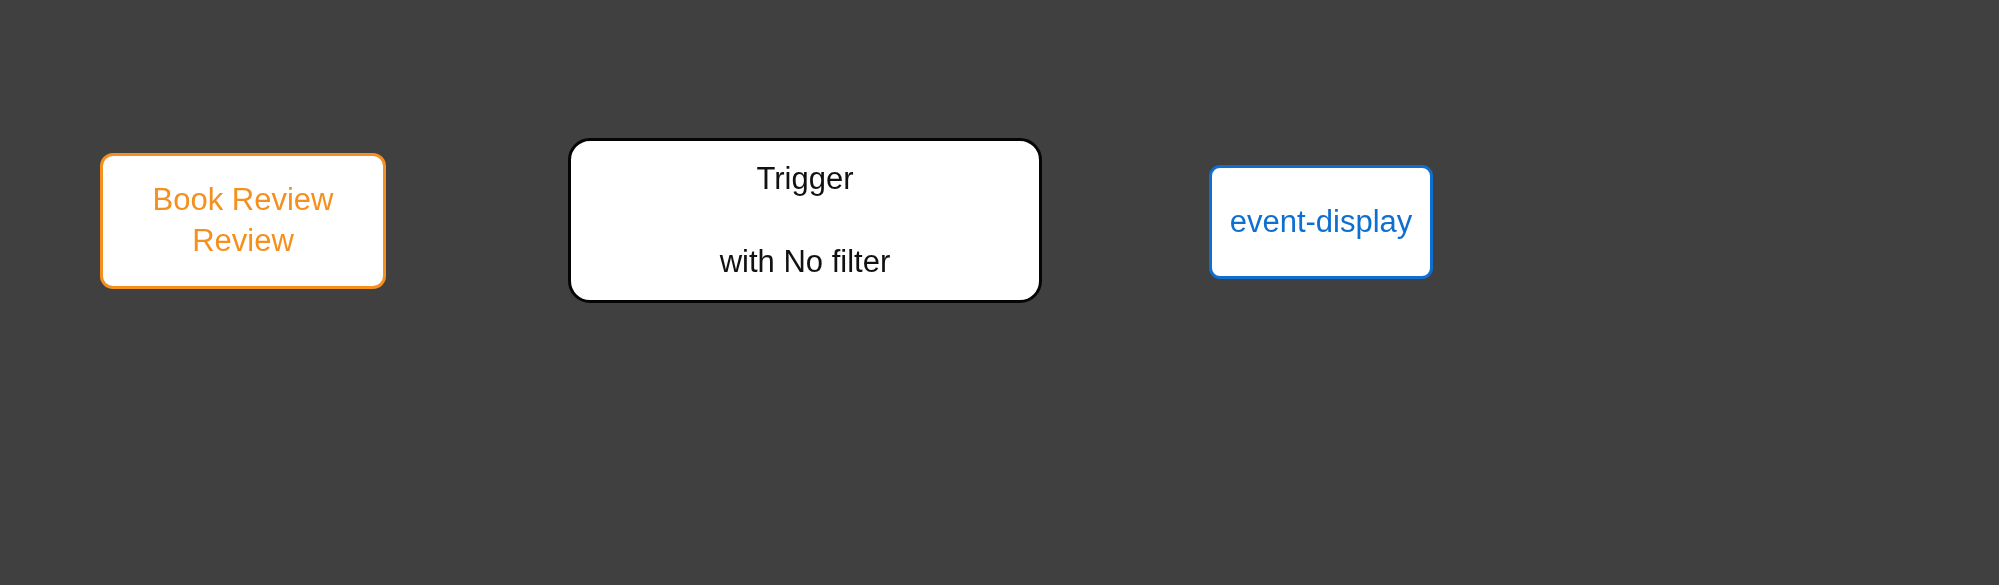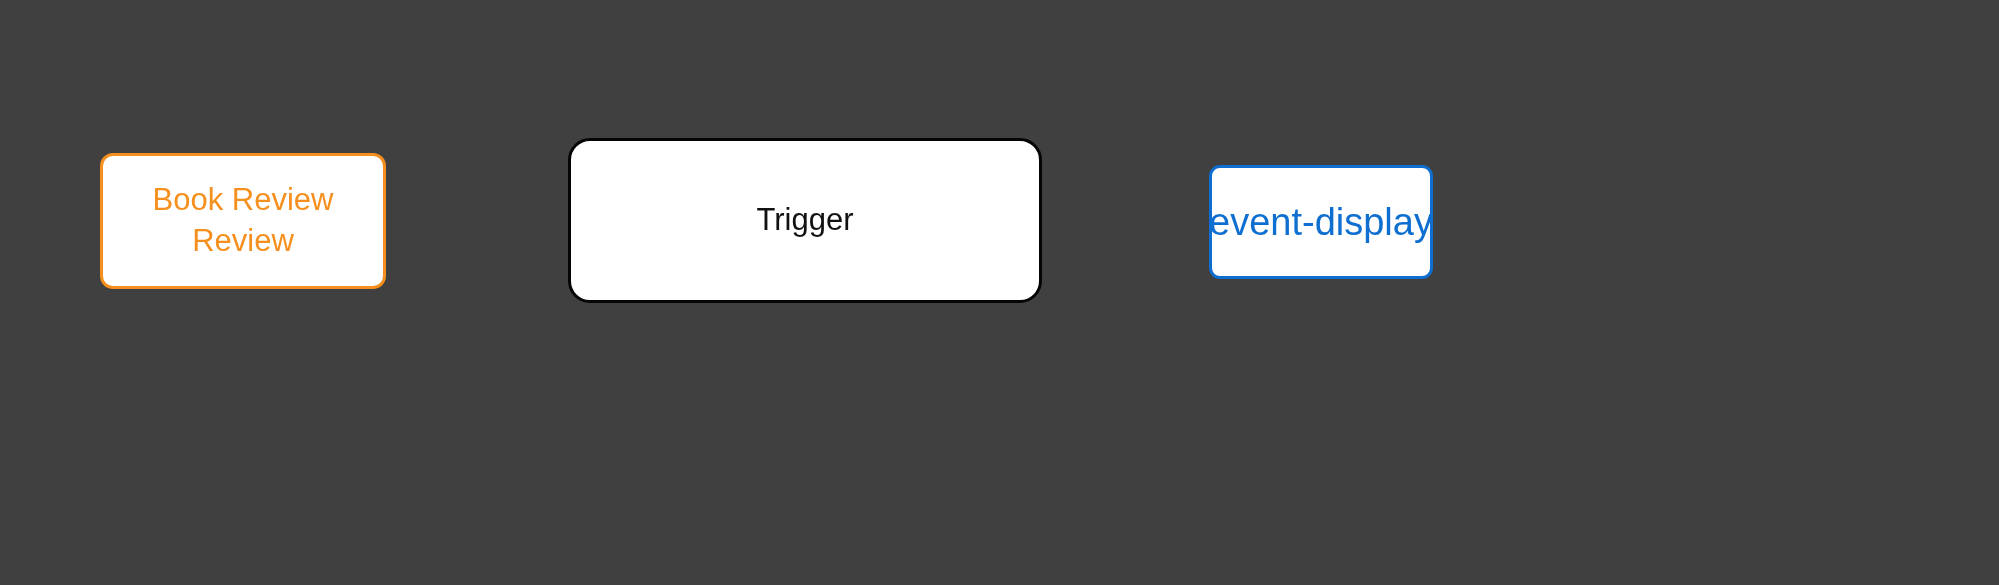--- a/index.html
+++ b/index.html
@@ -62,21 +62,21 @@
 
   
   #node-event-display {
     left: 1209px;
     top: 165px;
     width: 224px;
     height: 114px;
     border: 3.5px solid #0f6fd1;
     border-radius: 11px;
     color: #0f6fd1;
-    font-size: 38px;
+    font-size: 31px;
   }
 
   
   .edge {
     position: absolute;
     left: 0;
     top: 0;
     width: 1999px;
     height: 585px;
     pointer-events: none;
@@ -105,19 +105,20 @@
     </g>
   </svg>
 
   <div class="node" id="node-broker">
     <span class="node-line">Book Review</span>
     <span class="node-line">Review</span>
   </div>
 
   <div class="node" id="node-trigger">
     <span class="node-line">Trigger</span>
+    <span class="node-line">with No filter</span>
   </div>
 
   <div class="node" id="node-event-display">
     <span class="node-line">event-display</span>
   </div>
 
 </div>
 
 </body></html>

